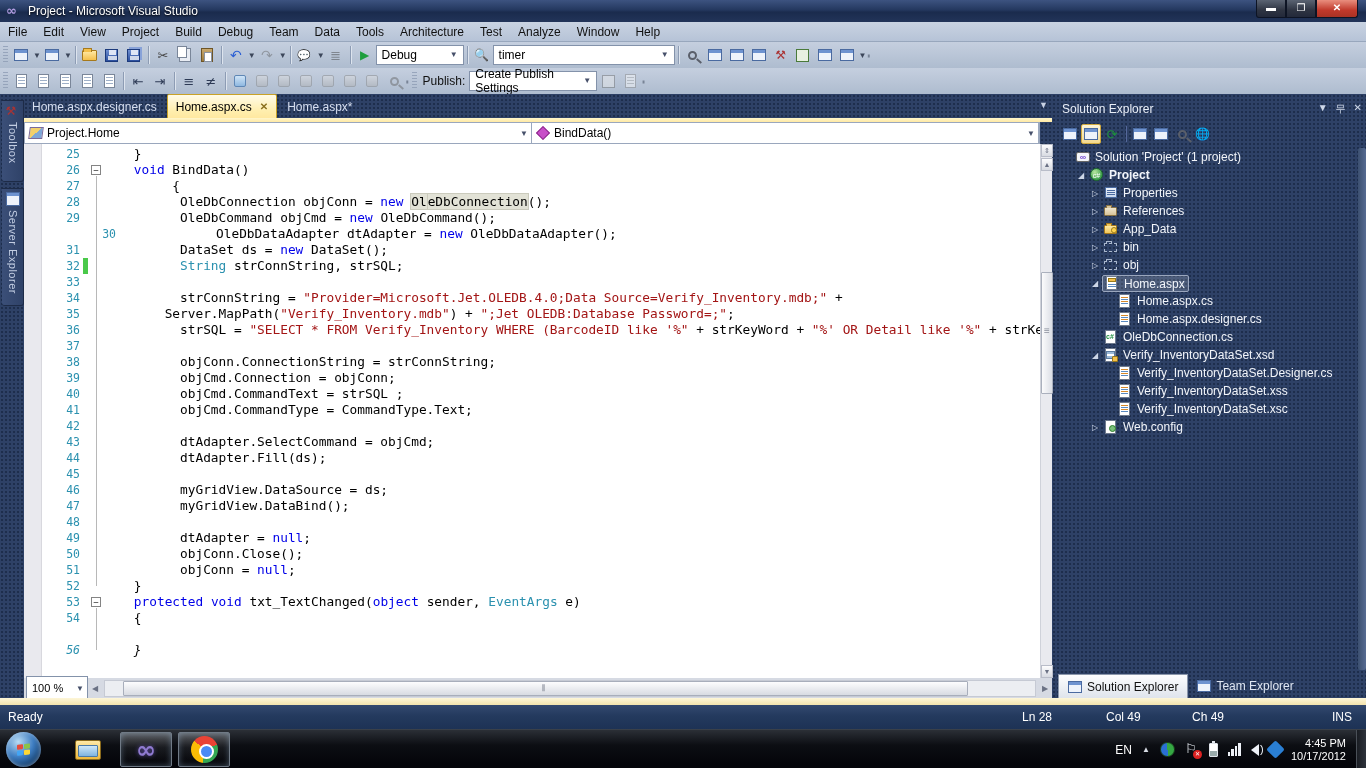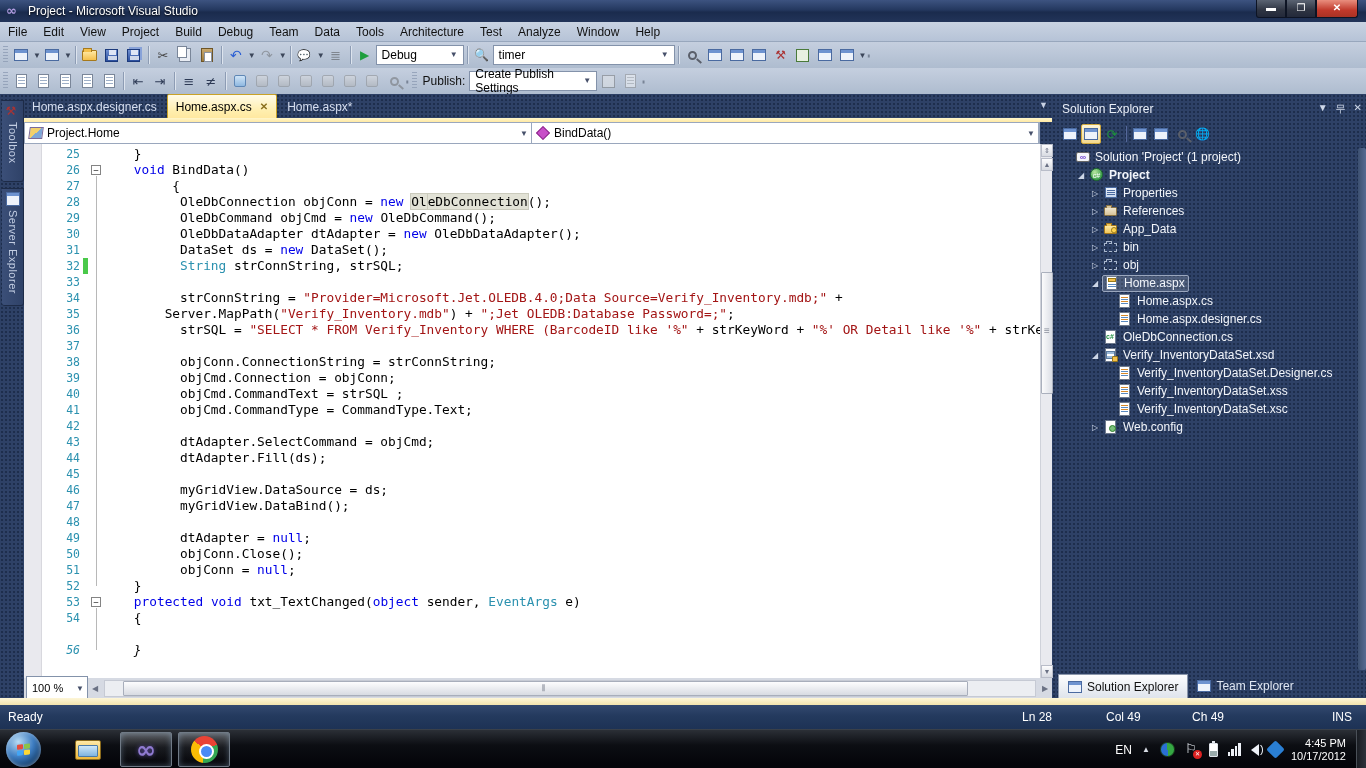--- a/index.html
+++ b/index.html
@@ -137,21 +137,21 @@
   #se-title { position:absolute; left:0; top:4px; right:0; height:22px; display:flex; align-items:center; color:#e9eef7; font-size:12px; padding-left:4px; }
   #se-title .se-btns { position:absolute; right:4px; display:flex; gap:8px; color:#cfd8e8; font-size:10px; }
   #se-toolbar { position:absolute; left:0; top:28px; right:0; height:24px; display:flex; align-items:center; padding-left:2px; }
   .se-tbtn { width:20px; height:20px; margin-right:1px; display:flex; align-items:center; justify-content:center; border:1px solid transparent; }
   .se-tbtn.on { background:linear-gradient(#fdf5d8,#f3d98e); border:1px solid #d0a93f; border-radius:2px; }
   .se-sep { width:1px; height:16px; background:#55689a; margin:0 3px; }
   #se-tree { position:absolute; left:0; top:54px; right:8px; bottom:28px; overflow:hidden; }
   .trow { position:relative; height:18px; display:flex; align-items:center; color:#f2f5fa; font-size:12px; white-space:nowrap; }
   .trow .arrow { width:10px; font-size:8px; color:#cdd6e6; text-align:center; margin-right:2px; flex:none; }
   .trow .sel { display:flex; align-items:center; border-radius:2px; padding:0 3px 0 1px; height:17px; }
-  .trow .sel.on { background:rgba(255,255,255,.15); border:1px solid #9aa6bd; }
+  .trow .sel.on { background:rgba(255,255,255,.15); border:1px solid #9aa6bd;align-items:flex-end; }
   .trow .lab { margin-left:4px; }
   .trow.bold .lab { font-weight:bold; }
   .ti { width:16px; height:16px; position:relative; flex:none; }
   .ti-page { position:absolute; left:2px; top:1px; width:11px; height:14px; background:#fff; border:1px solid #6e7a8e; }
   .mark { position:absolute; }
   #se-scroll { position:absolute; right:0; top:54px; width:8px; bottom:28px; background:linear-gradient(90deg,#3c5070,#566b92); border-radius:2px; }
   #se-tabs { position:absolute; left:0; bottom:0; right:0; height:24px; display:flex; }
   .se-tab { display:flex; align-items:center; padding:0 9px; font-size:12px; height:24px; gap:5px; }
   .se-tab.active { background:linear-gradient(#fcfdfe,#dfe4ec); color:#111; border:1px solid #8b97ab; border-bottom:none; }
   .se-tab.inactive { color:#dfe6f2; }
@@ -436,21 +436,21 @@
       </div>
 
       <div id="editor">
         <div id="gutter"></div>
         <div id="code-lines">
             <div class="crow" style="top: 0px;"><span class="c-ln">25</span><span class="c-text"><span>    }</span></span></div>
             <div class="crow" style="top: 16px;"><span class="c-ln">26</span><span class="c-fold">−</span><span class="c-text"><span>    </span><span class="sk">void</span><span> BindData()</span></span></div>
             <div class="crow" style="top: 32px;"><span class="c-ln">27</span><span class="c-text"><span>         {</span></span></div>
             <div class="crow" style="top: 48px;"><span class="c-ln">28</span><span class="c-text"><span>          OleDbConnection objConn = </span><span class="sk">new</span><span> </span><span class="shl">Ol</span><span class="caret"></span><span class="shl">eDbConnection</span><span>();</span></span></div>
             <div class="crow" style="top: 64px;"><span class="c-ln">29</span><span class="c-text"><span>          OleDbCommand objCmd = </span><span class="sk">new</span><span> OleDbCommand();</span></span></div>
-            <div class="crow" style="top: 80px;"><span class="c-ln">30</span><span class="c-text"><span>          OleDbDataAdapter dtAdapter = </span><span class="sk">new</span><span> OleDbDataAdapter();</span></span></div>
+            <div class="crow" style="top: 80px; margin-left: 36px;"><span class="c-ln">30</span><span class="c-text"><span>          OleDbDataAdapter dtAdapter = </span><span class="sk">new</span><span> OleDbDataAdapter();</span></span></div>
             <div class="crow" style="top: 96px;"><span class="c-ln">31</span><span class="c-text"><span>          DataSet ds = </span><span class="sk">new</span><span> DataSet();</span></span></div>
             <div class="crow" style="top: 112px;"><span class="c-ln">32</span><span class="c-chg"></span><span class="c-text"><span>          </span><span class="st">String</span><span> strConnString, strSQL;</span></span></div>
             <div class="crow" style="top: 128px;"><span class="c-ln">33</span><span class="c-text"></span></div>
             <div class="crow" style="top: 144px;"><span class="c-ln">34</span><span class="c-text"><span>          strConnString = </span><span class="ss">"Provider=Microsoft.Jet.OLEDB.4.0;Data Source=Verify_Inventory.mdb;"</span><span> +</span></span></div>
             <div class="crow" style="top: 160px;"><span class="c-ln">35</span><span class="c-text"><span>        Server.MapPath(</span><span class="ss">"Verify_Inventory.mdb"</span><span>) + </span><span class="ss">";Jet OLEDB:Database Password=;"</span><span>;</span></span></div>
             <div class="crow" style="top: 176px;"><span class="c-ln">36</span><span class="c-text"><span>          strSQL = </span><span class="ss">"SELECT * FROM Verify_Inventory WHERE (BarcodeID like '%"</span><span> + strKeyWord + </span><span class="ss">"%' OR Detail like '%"</span><span> + strKeyWord</span></span></div>
             <div class="crow" style="top: 192px;"><span class="c-ln">37</span><span class="c-text"></span></div>
             <div class="crow" style="top: 208px;"><span class="c-ln">38</span><span class="c-text"><span>          objConn.ConnectionString = strConnString;</span></span></div>
             <div class="crow" style="top: 224px;"><span class="c-ln">39</span><span class="c-text"><span>          objCmd.Connection = objConn;</span></span></div>
             <div class="crow" style="top: 240px;"><span class="c-ln">40</span><span class="c-text"><span>          objCmd.CommandText = strSQL ;</span></span></div>

